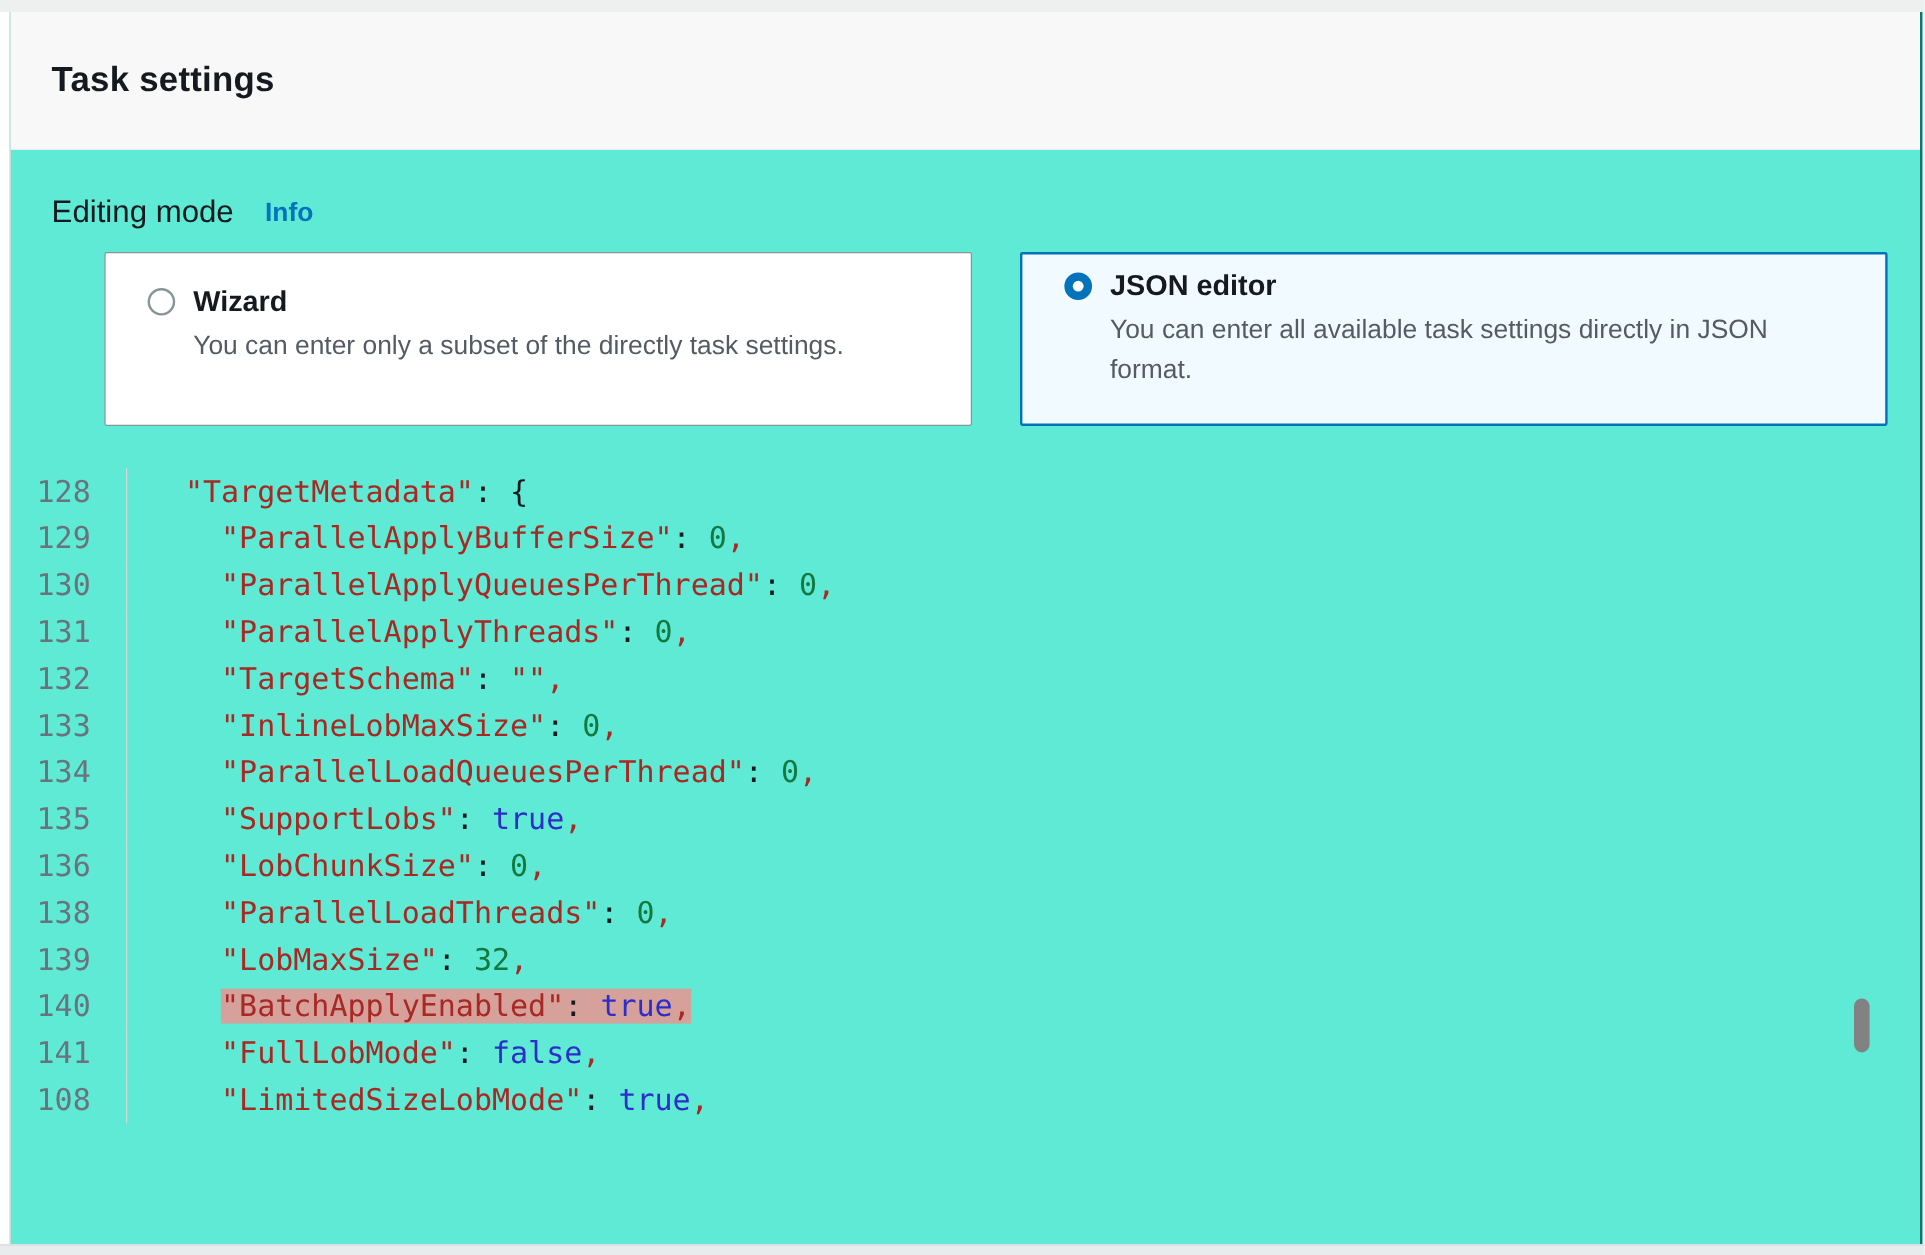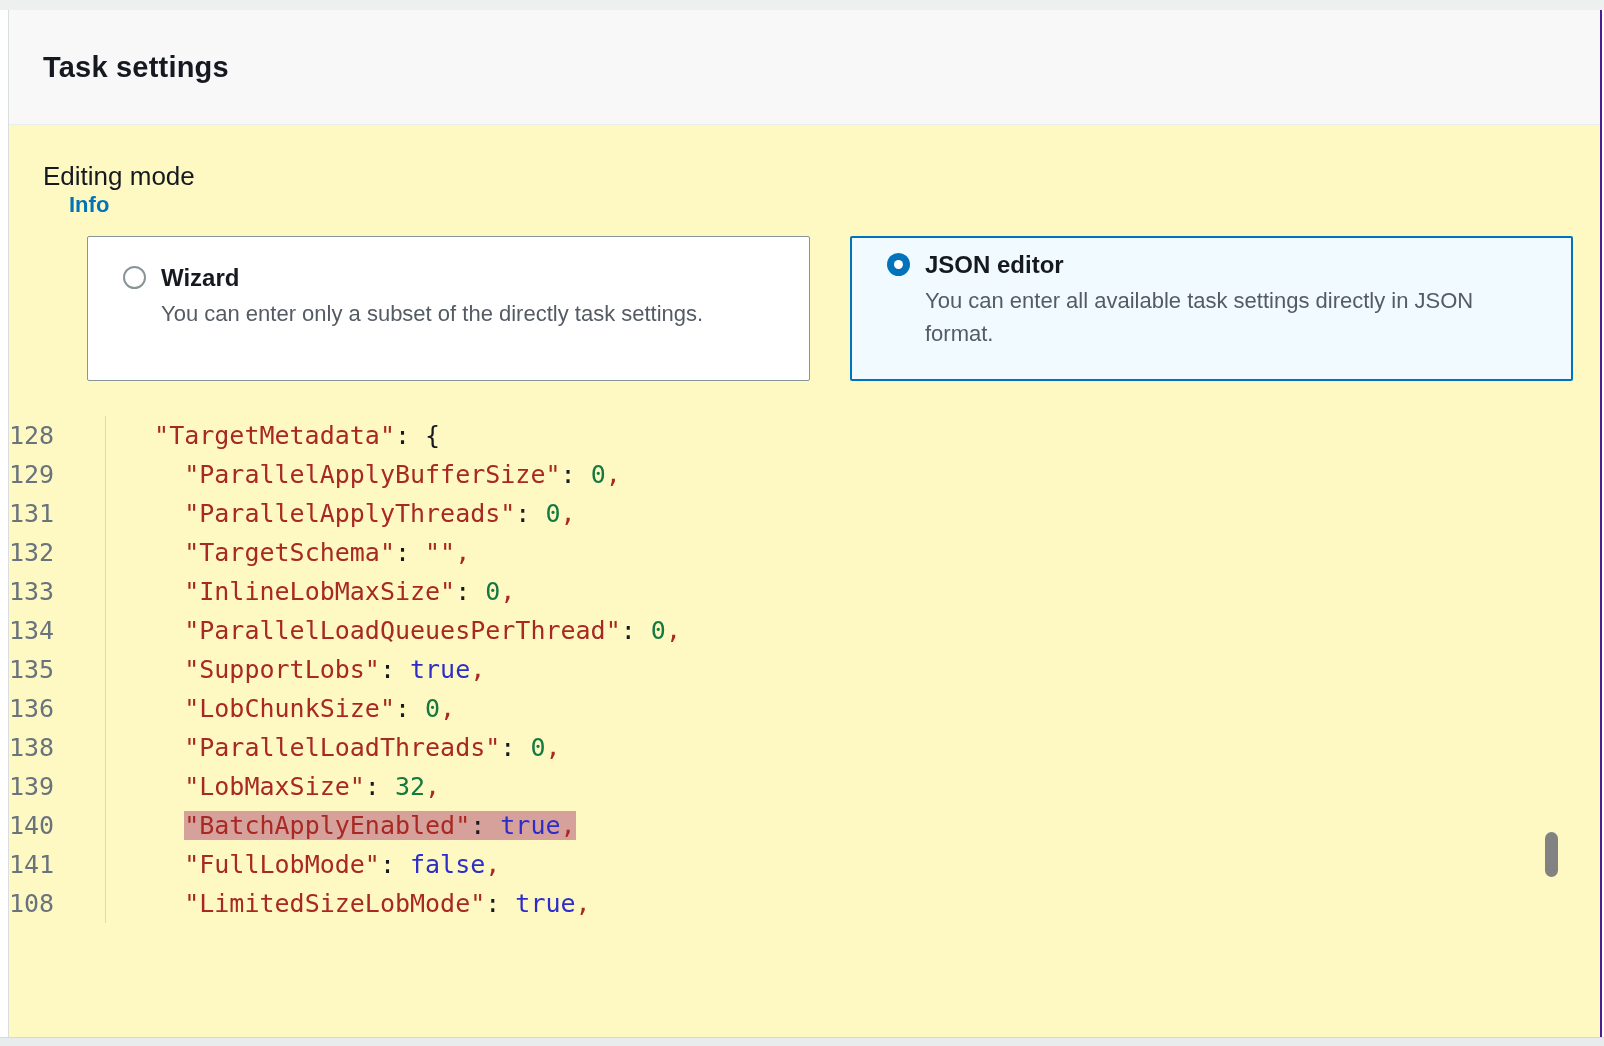--- a/index.html
+++ b/index.html
@@ -4,33 +4,33 @@
 <style>
   * { margin: 0; padding: 0; box-sizing: border-box; }
   html, body { width: 1604px; height: 1046px; background: #ffffff; overflow: hidden; }
   body { font-family: "Liberation Sans", sans-serif; color: #16191f; position: relative; }
 
   .top-strip { position: absolute; top: 0; left: 0; width: 1604px; height: 10px; background: #eef0f0; }
   .bottom-strip { position: absolute; top: 1037px; left: 0; width: 1604px; height: 9px; background: #e8ecec; border-top: 1px solid #d5dbdb; }
 
   .card {
     position: absolute; top: 10px; left: 8px; width: 1594px; height: 1027px;
-    background: #fef9c3;
-    border-left: 1px solid #d9dede; border-right: 2px solid #4c1d95;
+    background: #5eead4;
+    border-left: 1px solid #d9dede; border-right: 2px solid #0f766e;
   }
 
   .card-header {
     height: 115px; background: #f8f8f8; border-bottom: 1px solid #eaeded;
     display: flex; align-items: center; padding-left: 34px;
   }
   .card-title { font-size: 29px; font-weight: 700; color: #16191f; letter-spacing: 0.2px; }
 
   .card-body { padding: 36px 0 0 34px; }
 
-  .mode-row { display: flex; align-items: flex-start; margin-bottom: 18px; flex-direction: column; }
+  .mode-row { display: flex; align-items: center; margin-bottom: 18px; }
   .mode-label { font-size: 26px; color: #16191f; }
   .info-link { font-size: 22px; font-weight: 700; color: var(--accent-blue, #0073bb); margin-left: 26px; cursor: pointer; }
 
   .options-row { display: flex; margin-top: 14px; }
   .opt-card {
     width: 723px; height: 145px; border: 1px solid #879596; border-radius: 2px;
     background: #ffffff; padding: 24px 30px 0 35px; display: flex; cursor: pointer; margin-left: 44px;
   }
   .opt-card.selected-card {
     background: var(--selected-bg, #f1faff); border: 2px solid var(--accent-blue, #0073bb);
@@ -49,21 +49,21 @@
   .radio.selected::after {
     content: ""; width: 9px; height: 9px; border-radius: 50%; background: #ffffff;
   }
   .opt-text { margin-left: 15px; }
   .opt-title { font-size: 24px; font-weight: 700; color: #16191f; line-height: 33px; }
   .opt-desc { font-size: 22px; color: #545b64; line-height: 33px; margin-top: 3px; max-width: 600px; }
 
   .code-editor { margin-top: 35px; font-family: "DejaVu Sans Mono", monospace; font-size: 25px; margin-left: -34px; }
   .code-line { display: flex; height: 39px; line-height: 39px; white-space: pre; }
   .gutter {
-    width: 97px; flex: 0 0 auto; text-align: left; padding-right: 8px;
+    width: 97px; flex: 0 0 auto; text-align: center; padding-right: 8px;
     color: #69737d; border-right: 1px solid #d6d6d6;
   }
   .code-content { padding-left: 18px; color: #16191f; }
   .tok-key, .tok-string { color: var(--key-red, #a82823); }
   .tok-number { color: var(--number-green, #147841); }
   .tok-boolean { color: var(--boolean-blue, #2d2dc8); }
   .tok-colon { color: #16191f; }
   .tok-comma { color: var(--key-red, #a82823); }
   .tok-brace { color: #16191f; }
   .hl { background: var(--highlight, #d6a19b); }
@@ -103,20 +103,21 @@
         <span class="opt-text">
           <div class="opt-title">JSON editor</div>
           <div class="opt-desc">You can enter all available task settings directly in JSON format.</div>
         </span>
       </div>
     </div>
 
     <div class="code-editor" id="code-editor">
         <div class="code-line"><span class="gutter">128</span><span class="code-content">  <span><span class="tok-key">"TargetMetadata"</span><span class="tok-colon">: </span><span class="tok-brace">{</span></span></span></div>
         <div class="code-line"><span class="gutter">129</span><span class="code-content">    <span><span class="tok-key">"ParallelApplyBufferSize"</span><span class="tok-colon">: </span><span class="tok-number">0</span><span class="tok-comma">,</span></span></span></div>
+        <div class="code-line"><span class="gutter">130</span><span class="code-content">    <span><span class="tok-key">"ParallelApplyQueuesPerThread"</span><span class="tok-colon">: </span><span class="tok-number">0</span><span class="tok-comma">,</span></span></span></div>
         <div class="code-line"><span class="gutter">131</span><span class="code-content">    <span><span class="tok-key">"ParallelApplyThreads"</span><span class="tok-colon">: </span><span class="tok-number">0</span><span class="tok-comma">,</span></span></span></div>
         <div class="code-line"><span class="gutter">132</span><span class="code-content">    <span><span class="tok-key">"TargetSchema"</span><span class="tok-colon">: </span><span class="tok-string">""</span><span class="tok-comma">,</span></span></span></div>
         <div class="code-line"><span class="gutter">133</span><span class="code-content">    <span><span class="tok-key">"InlineLobMaxSize"</span><span class="tok-colon">: </span><span class="tok-number">0</span><span class="tok-comma">,</span></span></span></div>
         <div class="code-line"><span class="gutter">134</span><span class="code-content">    <span><span class="tok-key">"ParallelLoadQueuesPerThread"</span><span class="tok-colon">: </span><span class="tok-number">0</span><span class="tok-comma">,</span></span></span></div>
         <div class="code-line"><span class="gutter">135</span><span class="code-content">    <span><span class="tok-key">"SupportLobs"</span><span class="tok-colon">: </span><span class="tok-boolean">true</span><span class="tok-comma">,</span></span></span></div>
         <div class="code-line"><span class="gutter">136</span><span class="code-content">    <span><span class="tok-key">"LobChunkSize"</span><span class="tok-colon">: </span><span class="tok-number">0</span><span class="tok-comma">,</span></span></span></div>
         <div class="code-line"><span class="gutter">138</span><span class="code-content">    <span><span class="tok-key">"ParallelLoadThreads"</span><span class="tok-colon">: </span><span class="tok-number">0</span><span class="tok-comma">,</span></span></span></div>
         <div class="code-line"><span class="gutter">139</span><span class="code-content">    <span><span class="tok-key">"LobMaxSize"</span><span class="tok-colon">: </span><span class="tok-number">32</span><span class="tok-comma">,</span></span></span></div>
         <div class="code-line"><span class="gutter">140</span><span class="code-content">    <span class="hl"><span class="tok-key">"BatchApplyEnabled"</span><span class="tok-colon">: </span><span class="tok-boolean">true</span><span class="tok-comma">,</span></span></span></div>
         <div class="code-line"><span class="gutter">141</span><span class="code-content">    <span><span class="tok-key">"FullLobMode"</span><span class="tok-colon">: </span><span class="tok-boolean">false</span><span class="tok-comma">,</span></span></span></div>

